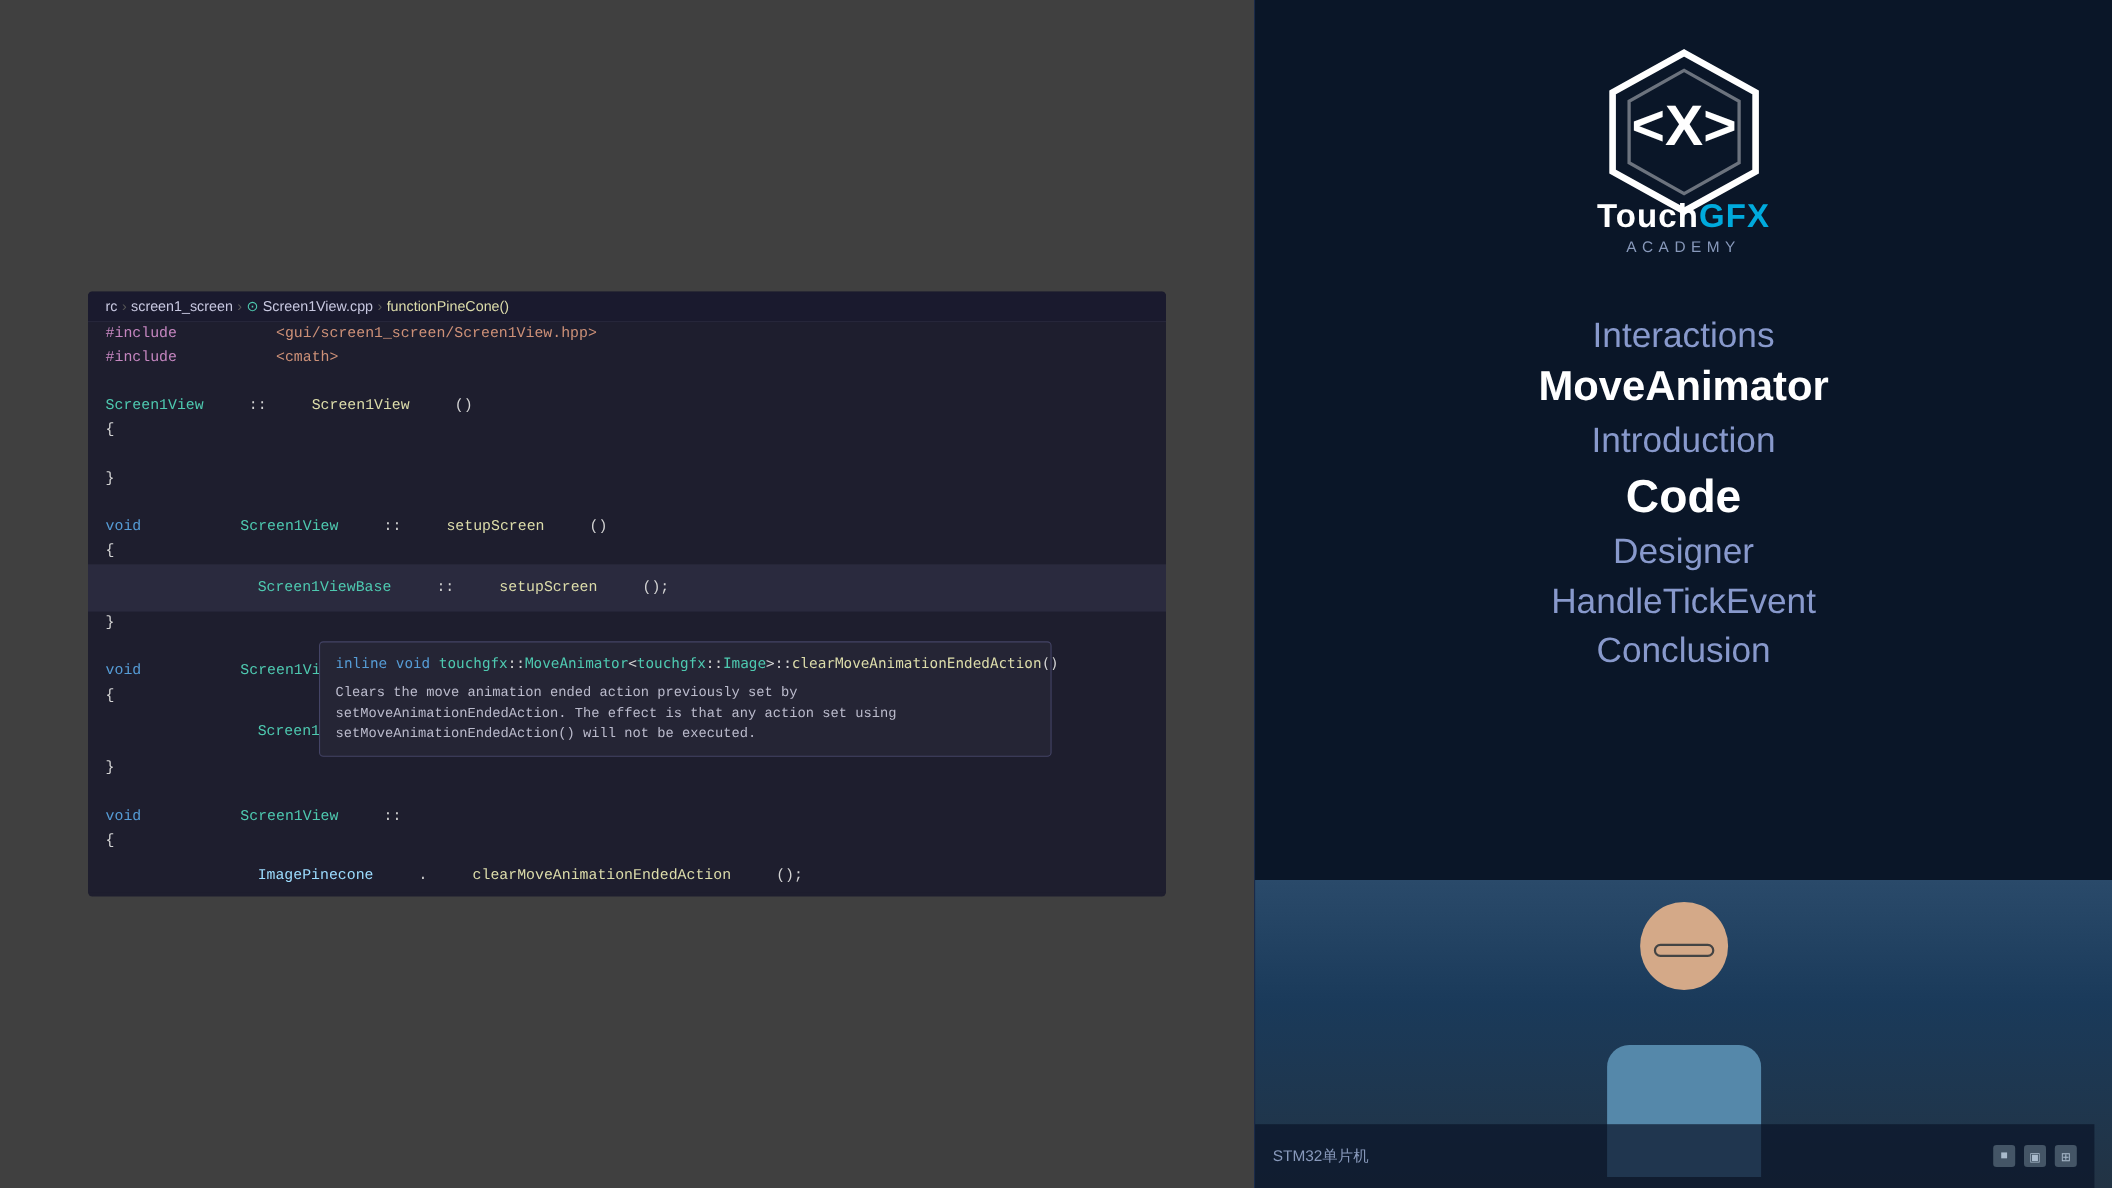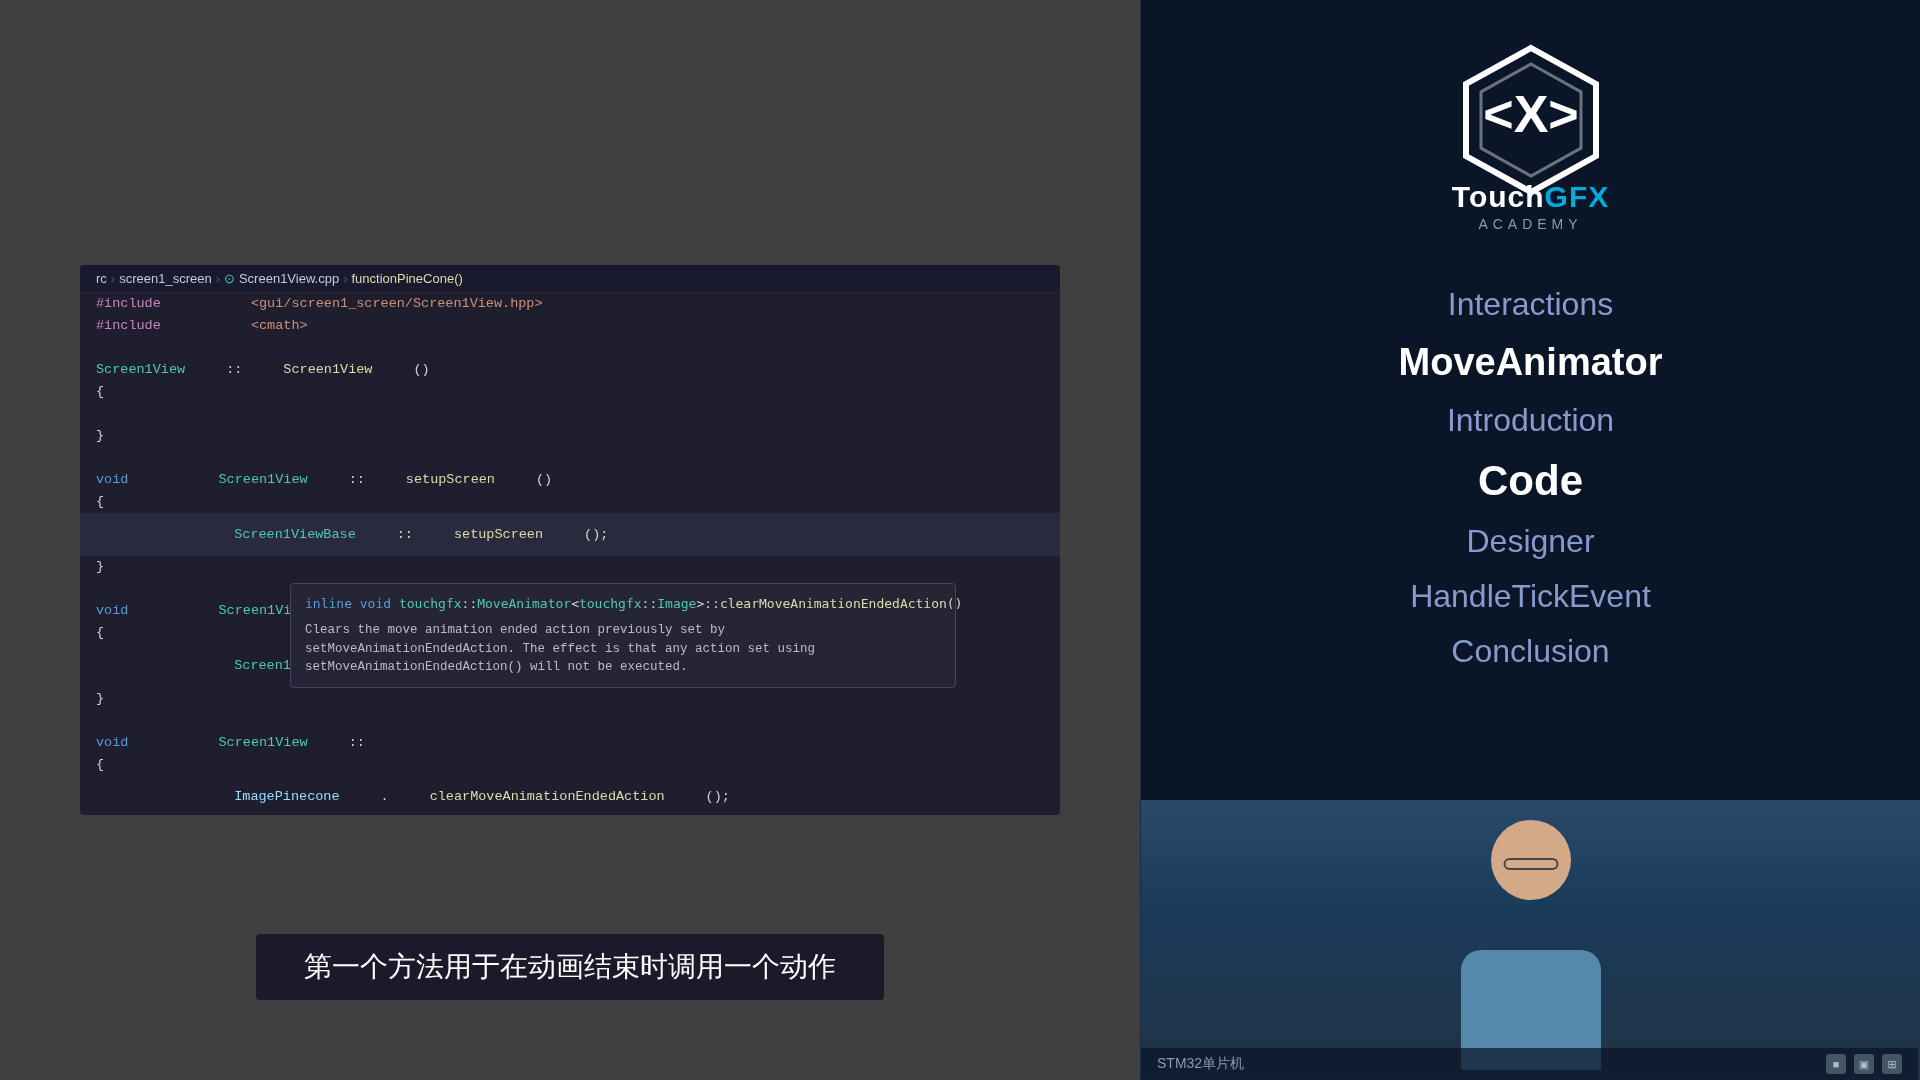--- a/index.html
+++ b/index.html
@@ -150,21 +150,21 @@
       flex-direction: column;
       align-items: center;
       gap: 0;
     }
 
     
     .nav-list {
       display: flex;
       flex-direction: column;
       align-items: center;
-      gap: 10px;
+      gap: 0;
       margin-top: 20px;
       width: 100%;
     }
 
     .nav-item {
       font-size: 32px;
       color: #8899cc;
       text-align: center;
       width: 100%;
       padding: 4px 0;
@@ -227,23 +227,23 @@
       position: absolute;
       bottom: 0;
       left: 50%;
       transform: translateX(-50%);
     }
 
     .camera-overlay {
       position: absolute;
       bottom: 0;
       left: 0;
-      right: 2px;
+      right: 16px;
       background: rgba(10, 20, 40, 0.7);
-      padding: 6px 16px;
+      padding: 19px 16px;
       display: flex;
       align-items: center;
       justify-content: space-between;
     }
 
     .camera-label {
       color: #8899bb;
       font-size: 14px;
     }
 
@@ -338,23 +338,20 @@
 
       <div class="tooltip-popup">
         <div class="tooltip-title">
           <span class="kw2">inline</span>&nbsp;<span class="void">void</span>&nbsp;<span class="tmpl">touchgfx</span>::<span class="tmpl">MoveAnimator</span>&lt;<span class="tmpl">touchgfx</span>::<span class="tmpl">Image</span>&gt;::<span class="fn2">clearMoveAnimationEndedAction</span>()
         </div>
         <div class="tooltip-desc">Clears the move animation ended action previously set by setMoveAnimationEndedAction. The effect is that any action set using setMoveAnimationEndedAction() will not be executed.</div>
       </div>
     </div>
   </div>
 
-  <div class="subtitle-bar">
-    <span>第一个方法用于在动画结束时调用一个动作</span>
-  </div>
 </div>
 
 <div class="sidebar">
 
   <div class="logo-area">
     <div class="logo-container">
 
       <svg width="160" height="160" viewBox="0 0 160 160">
 
         <polygon points="80,8 145,44 145,116 80,152 15,116 15,44" fill="none" stroke="#ffffff" stroke-width="6"></polygon>

